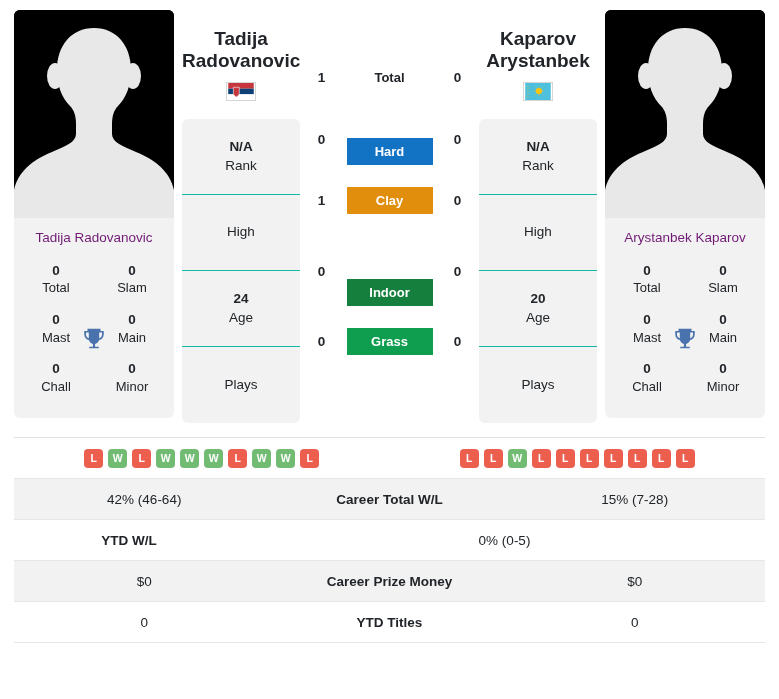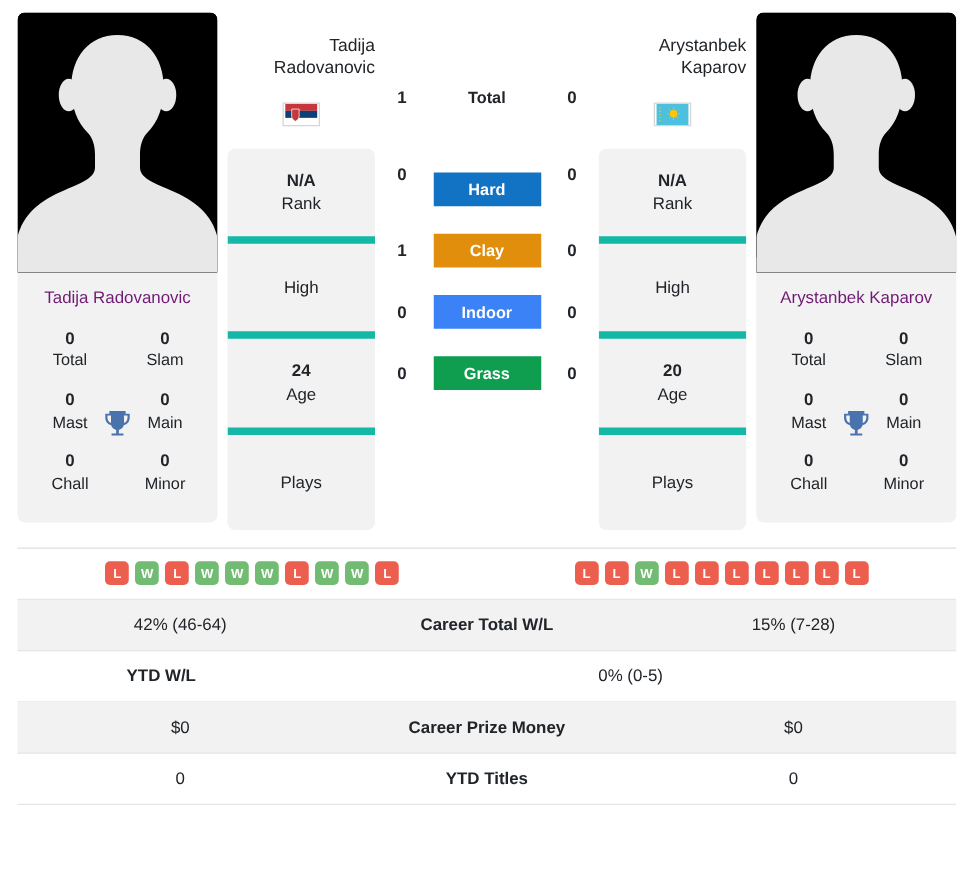--- a/index.html
+++ b/index.html
@@ -73,23 +73,23 @@
   }
   .trophy-icon svg { width: 100%; height: 100%; display: block; }
 
   
   .info-col {
     width: 118px;
     flex: 0 0 118px;
     margin-top: 164px;
   }
   .info-title {
-    text-align: right;
-    font-size: 14px;
-    font-weight: normal;
+    text-align: center;
+    font-size: 19px;
+    font-weight: bold;
     line-height: 1.18;
     margin-top: -146px;
     margin-bottom: 6px;
     min-height: 48px;
   }
   .flag {
     width: 30px;
     height: 19px;
     margin: 0 auto 18px auto;
     border: 1px solid #d6d6d6;
@@ -97,21 +97,21 @@
   .flag svg { display: block; width: 100%; height: 100%; }
 
   .info-stack {
     background: #f2f2f2;
     border-radius: 6px;
     overflow: hidden;
   }
   .info-block {
     text-align: center;
     padding: 17px 4px;
-    border-bottom: 6px solid #14b8a6;
+    border-bottom: 1px solid #14b8a6;
     min-height: 76px;
     display: flex;
     flex-direction: column;
     justify-content: center;
   }
   .info-block:last-child { border-bottom: none; }
   .info-block .v {
     font-size: 13.5px;
     font-weight: bold;
     line-height: 1.35;
@@ -303,34 +303,34 @@
         <div class="surface-pill" style="background: rgb(18, 115, 196); margin-top: 25px;">Hard</div>
         <div class="h2h-score">0</div>
       </div>
       <div class="h2h-row">
         <div class="h2h-score">1</div>
         <div class="surface-pill" style="background: rgb(224, 142, 11);">Clay</div>
         <div class="h2h-score">0</div>
       </div>
       <div class="h2h-row">
         <div class="h2h-score">0</div>
-        <div class="surface-pill" style="background: #3b82f6;">Indoor</div>
+        <div class="surface-pill" style="background: #15803d; margin-top: 43px;">Indoor</div>
         <div class="h2h-score">0</div>
       </div>
       <div class="h2h-row">
         <div class="h2h-score">0</div>
         <div class="surface-pill" style="background: rgb(15, 157, 79);">Grass</div>
         <div class="h2h-score">0</div>
       </div>
     </div>
 
   <div class="info-col">
     <div class="info-title">
+      <div>Kaparov</div>
       <div>Arystanbek</div>
-      <div>Kaparov</div>
     </div>
     <div class="flag">
       <svg viewBox="0 0 30 20">
         <rect width="30" height="20" fill="#4cc0dc"></rect>
         <circle cx="16" cy="9.5" r="3.6" fill="#fec50c"></circle>
         <g stroke="#fec50c" stroke-width="0.8">
           <line x1="16" y1="3.6" x2="16" y2="5.2"></line>
           <line x1="16" y1="13.8" x2="16" y2="15.4"></line>
           <line x1="10.1" y1="9.5" x2="11.7" y2="9.5"></line>
           <line x1="20.3" y1="9.5" x2="21.9" y2="9.5"></line>

